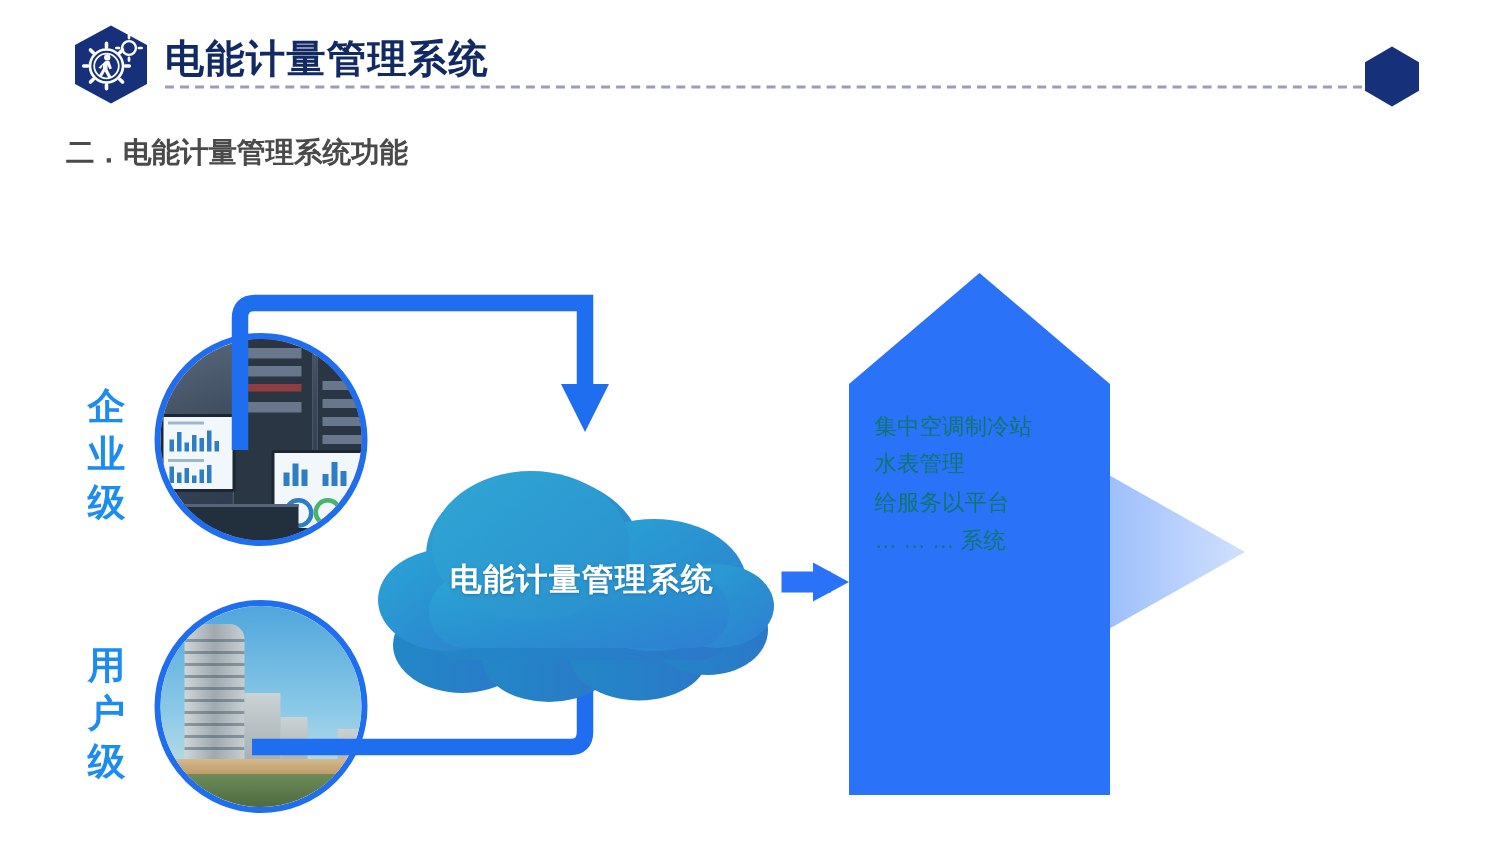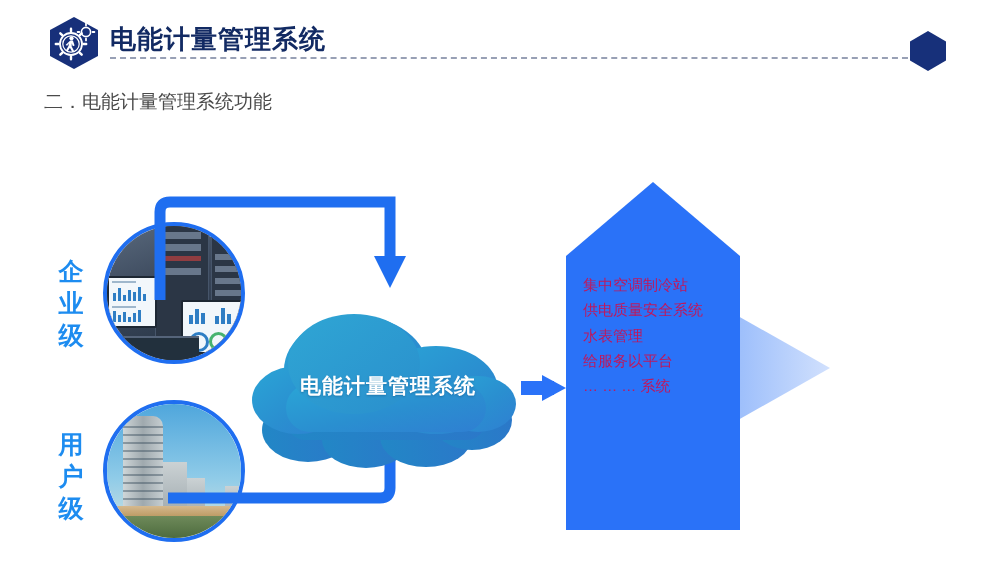--- a/index.html
+++ b/index.html
@@ -25,21 +25,21 @@
   }
   .header-dotline{
     position:absolute;left:110px;top:57px;width:808px;height:0;
     border-top:2px dashed #98a0b5;
   }
   .header-hex-right{position:absolute;left:908px;top:30px;width:40px;height:42px;}
 
   
   .section-title{
     position:absolute;left:44px;top:89px;
-    font-size:19px;color:#4a4a4a;white-space:nowrap;
+    font-size:19px;color:#4a4a4a;white-space:nowrap;font-weight:bold;
   }
   .para{
     position:absolute;left:44px;top:130px;width:908px;
     font-size:15.5px;color:#4f4f4f;line-height:28px;text-align:justify;
   }
   .para .indent{display:inline-block;width:26px;}
 
   
   .vlabel{
     position:absolute;width:34px;
@@ -85,21 +85,21 @@
   .cloud-label{
     position:absolute;left:268px;top:372px;width:240px;
     text-align:center;font-size:21px;font-weight:bold;color:#ffffff;
     letter-spacing:1px;text-shadow:0 1px 2px rgba(0,60,110,.35);
   }
 
   
   .block-svg{position:absolute;left:548px;top:178px;width:300px;height:366px;}
   .block-list{
     position:absolute;left:583px;top:272px;width:180px;
-    font-size:15px;color:#be185d;line-height:25.3px;font-weight:500;
+    font-size:15px;color:#0f766e;line-height:25.3px;font-weight:500;
   }
   .block-list div{white-space:nowrap;}
 
   
   .slogan{
     position:absolute;left:840px;top:348px;width:92px;
     font-size:36px;font-weight:bold;color:#2a7bf6;
     line-height:44px;letter-spacing:3px;text-align:center;
   }
   .slogan span{display:block;}
@@ -302,20 +302,19 @@
       </linearGradient>
     </defs>
 
     <path d="M70 70 L282 190 L70 310 Z" fill="url(#sideGrad)" opacity="0.95"></path>
 
     <path d="M18 78 L105 4 L192 78 L192 352 L18 352 Z" fill="#2a72f8"></path>
   </svg>
 
   <div class="block-list">
     <div>集中空调制冷站</div>
-    <div>供电质量安全系统</div>
     <div>水表管理</div>
     <div>给服务以平台</div>
     <div>… … … 系统</div>
   </div>
 
 
 </div>
 
 </body></html>

